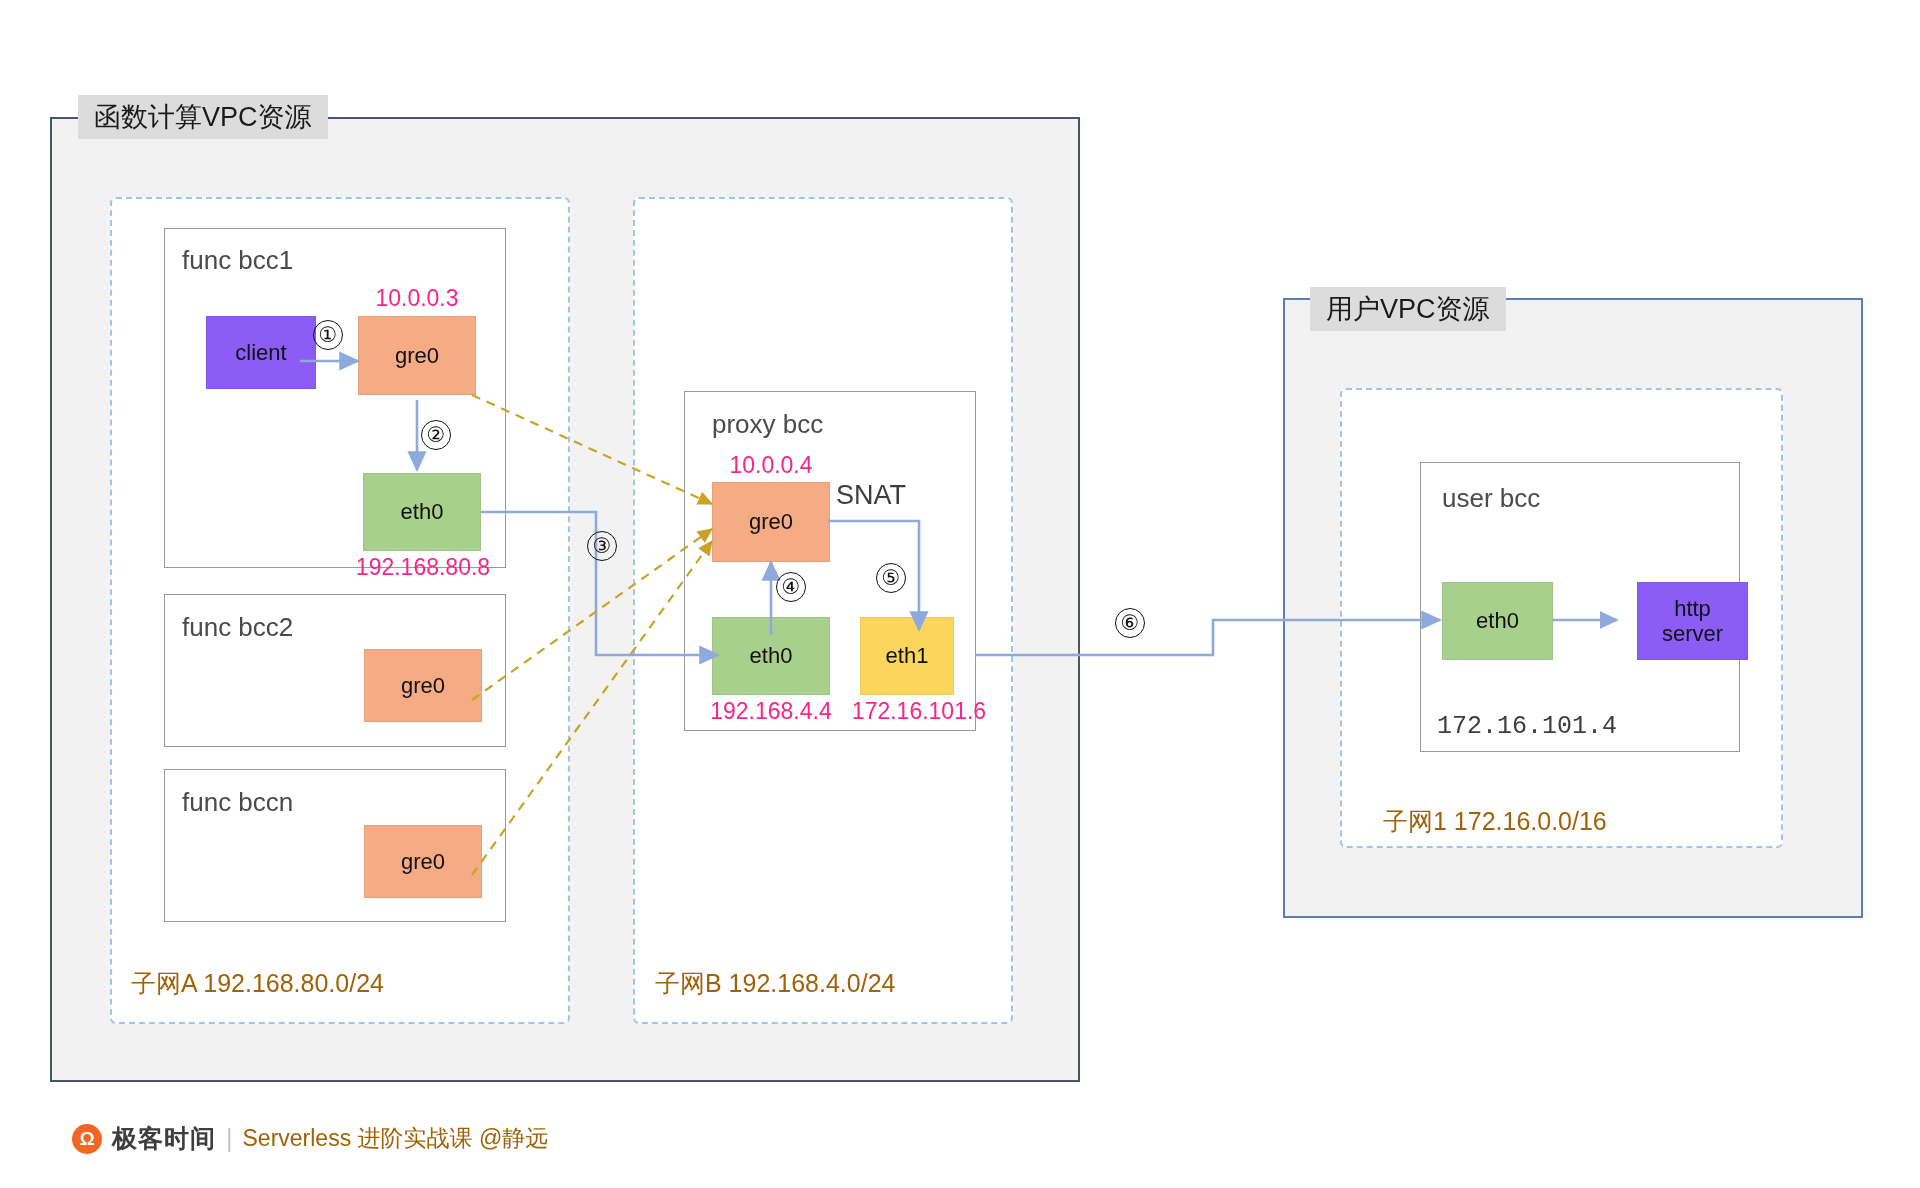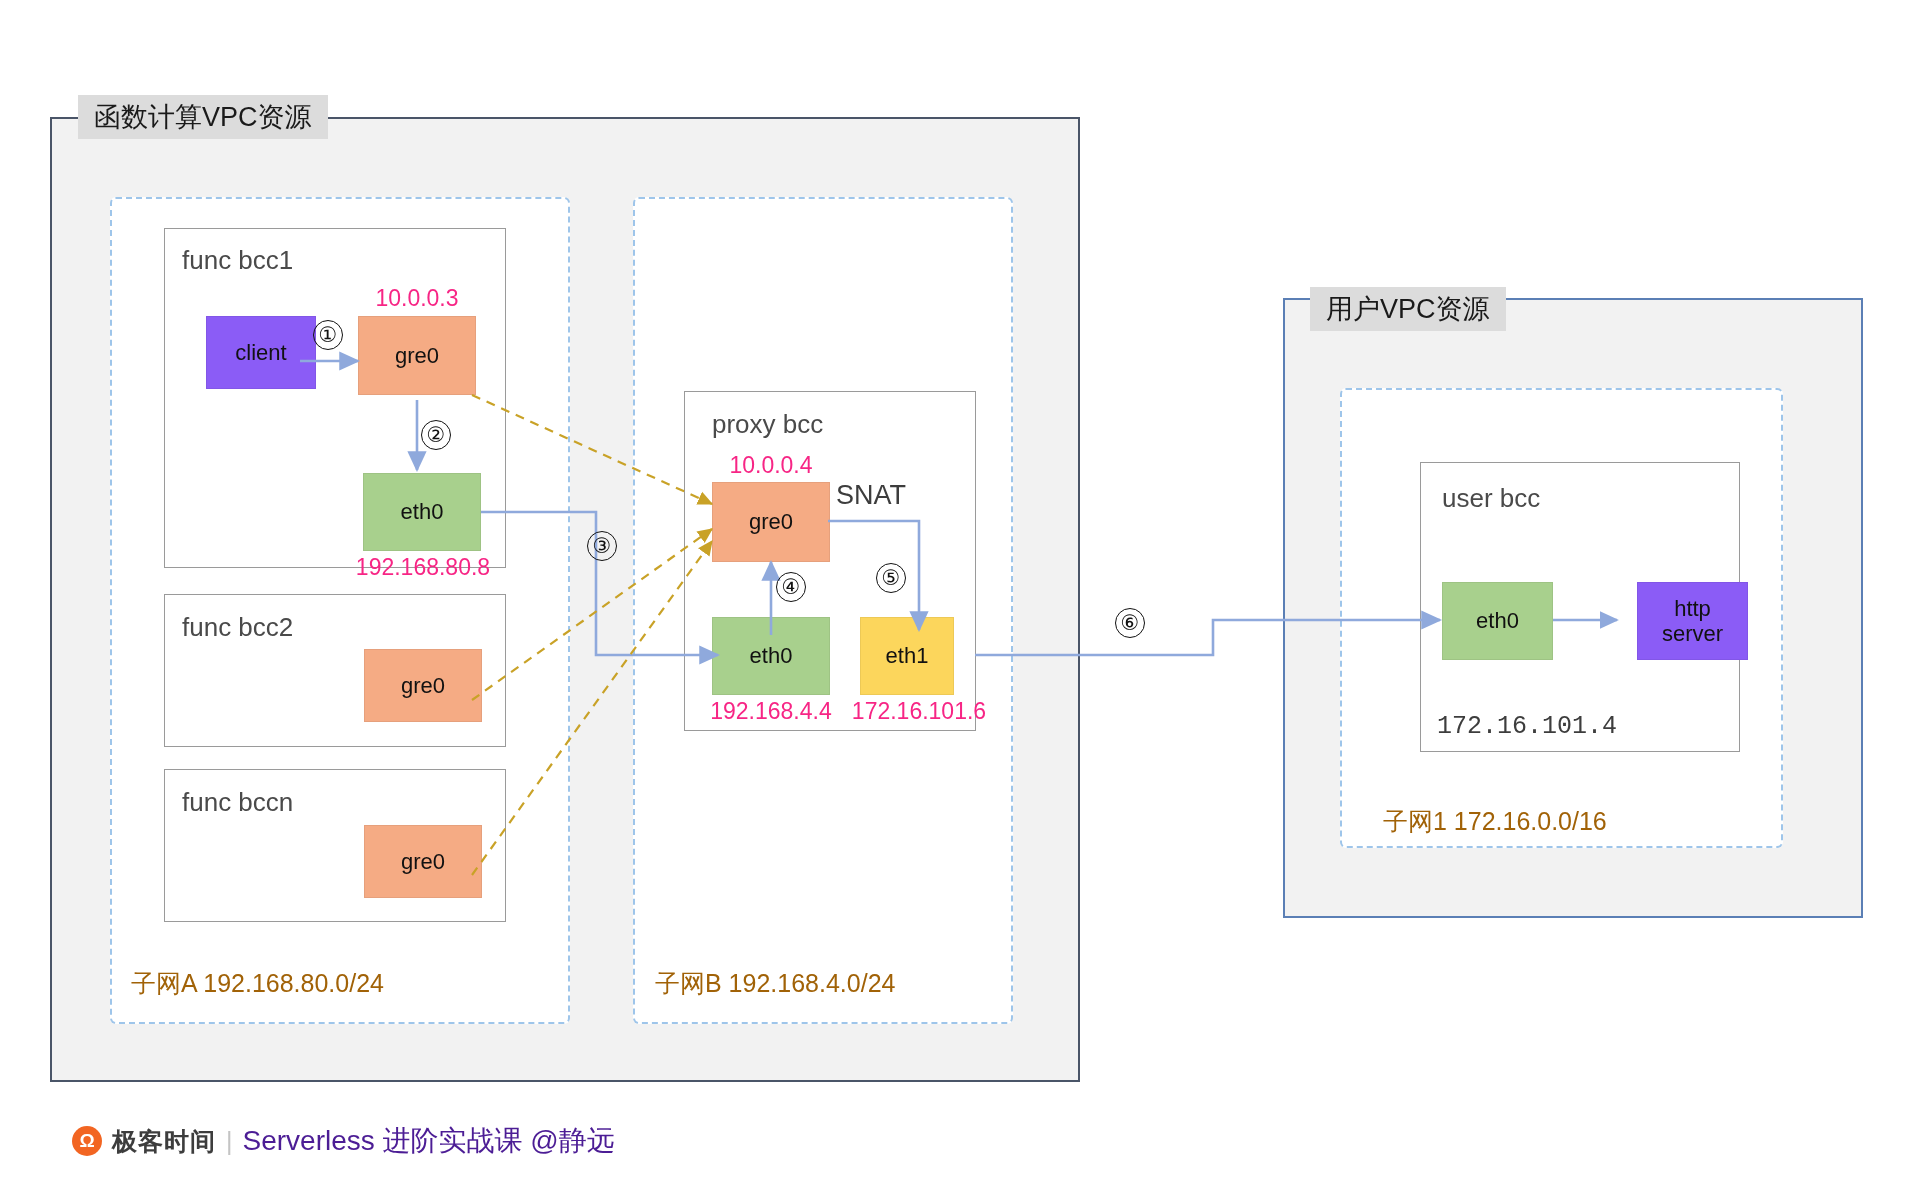--- a/index.html
+++ b/index.html
@@ -140,22 +140,22 @@
     font-size: 25px;
     font-weight: bold;
     color: #3d3d3d;
     letter-spacing: 1px;
   }
   .footer-sep {
     color: #c4c4c4;
     font-size: 25px;
   }
   .footer-text {
-    font-size: 28px;
-    color: #4c1d95;
+    font-size: 23px;
+    color: #a16207;
   }
 </style>
 </head>
 <body>
 
 <div id="canvas">
 
   <svg id="wires" viewBox="0 0 1920 1188">
     <defs>
       <marker id="arrB" markerWidth="9" markerHeight="9" refX="7.2" refY="4.5" orient="auto">

